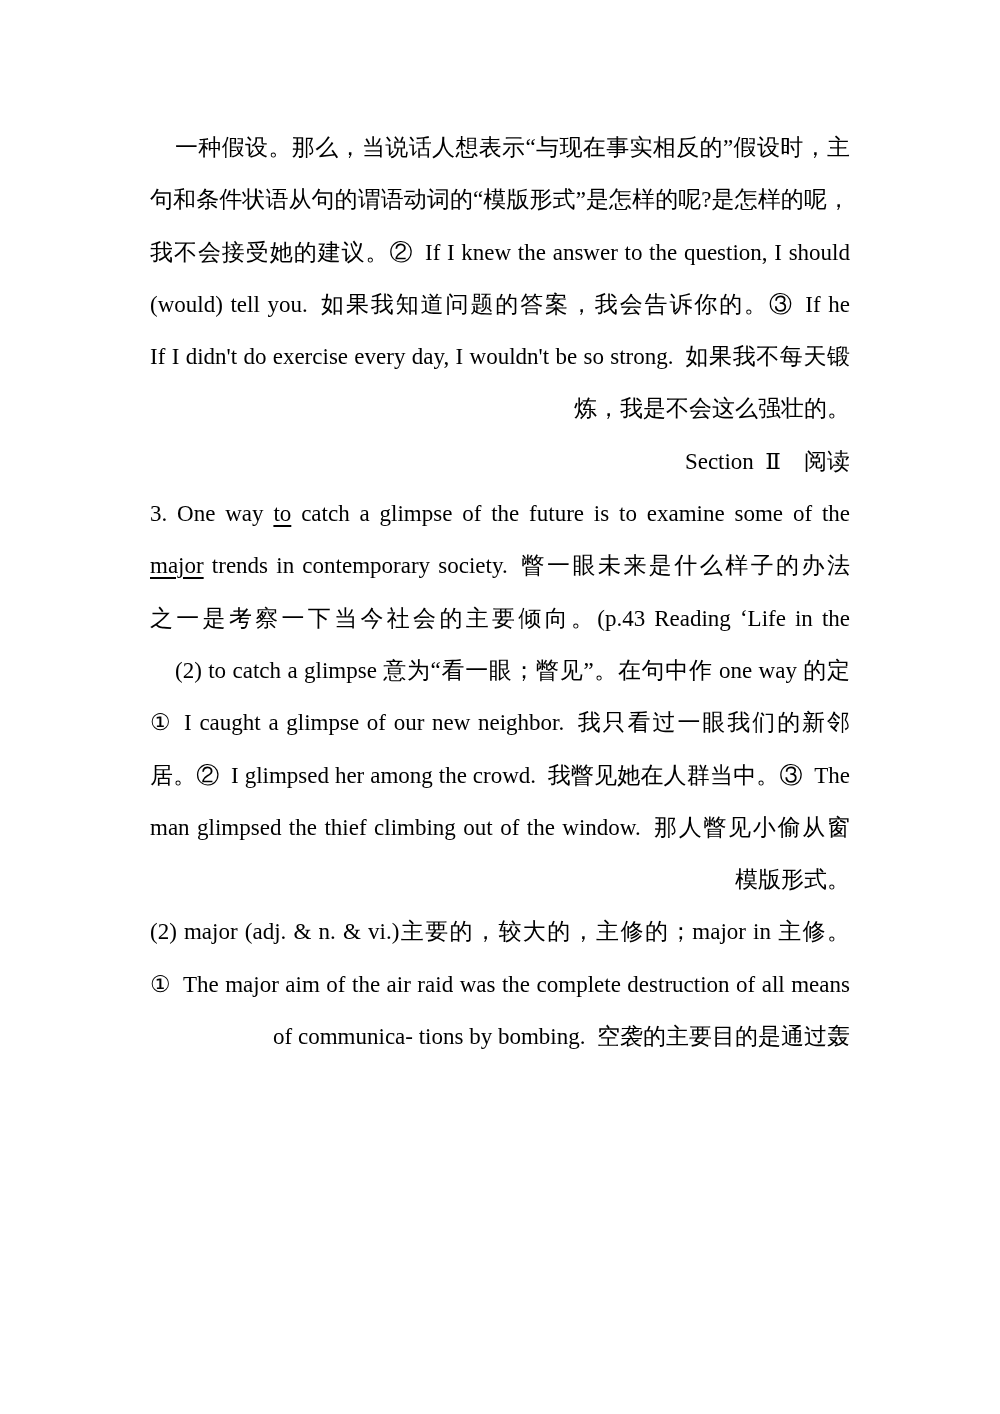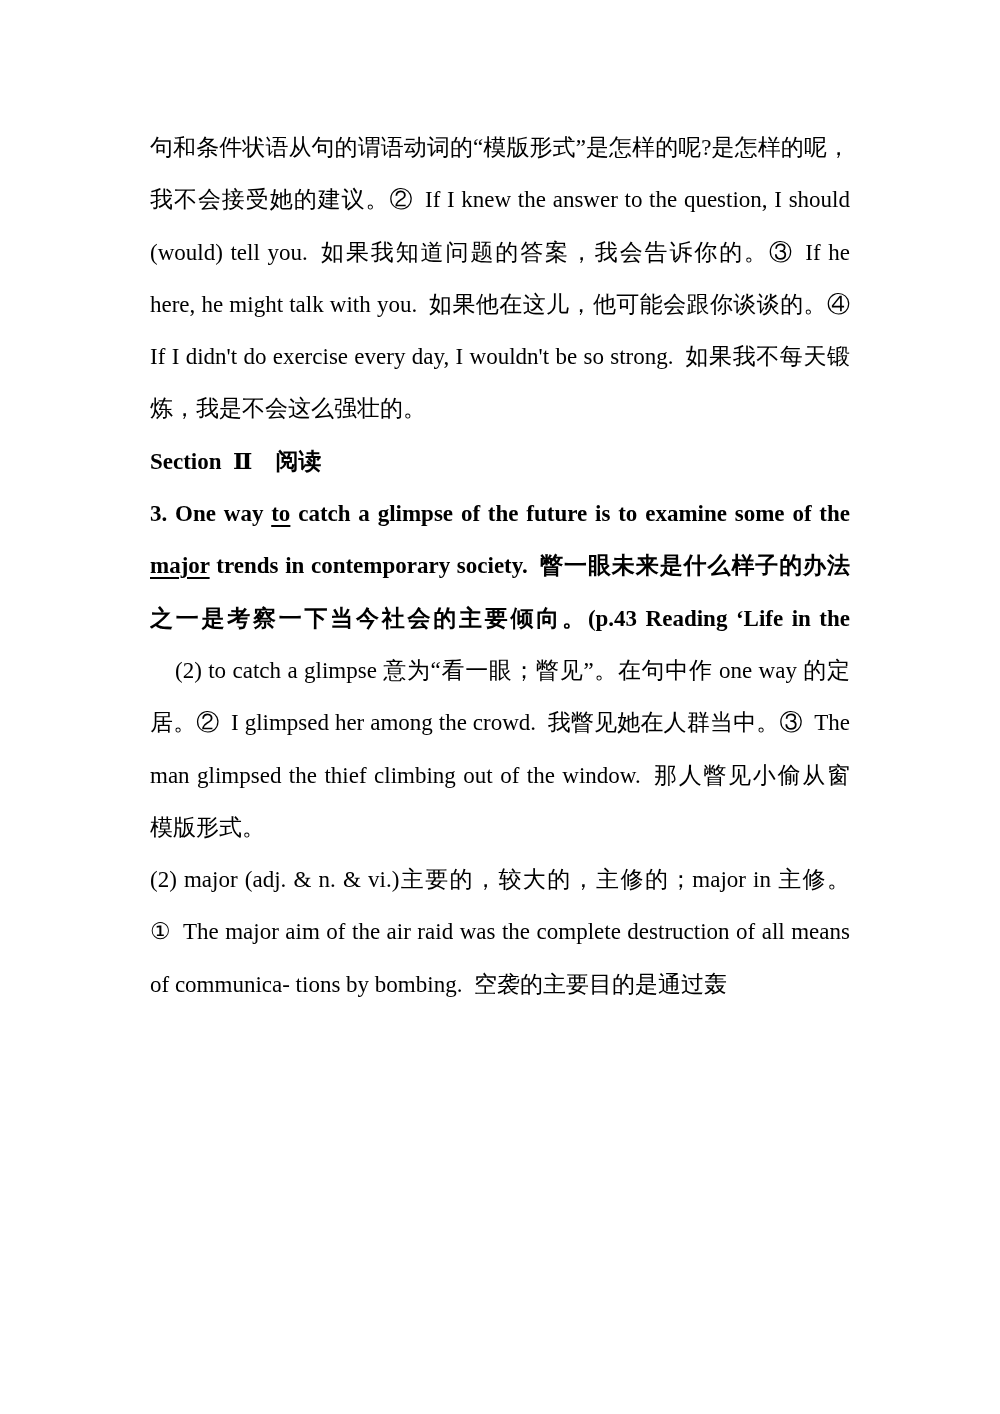--- a/index.html
+++ b/index.html
@@ -25,63 +25,64 @@
     top: 122px;
     width: 700px;
     font-family: "Liberation Serif", "DejaVu Serif", serif;
     font-size: 23px;
     color: #000000;
   }
   .line {
     height: 52.3px;
     line-height: 52.3px;
     white-space: nowrap;
-    text-align: left;
+    text-align: right;
     overflow: hidden;
   }
   .line.justify {
     white-space: normal;
     text-align: justify;
     text-align-last: justify;
   }
   
   .line.justify::after {
     content: "";
     display: inline-block;
     width: 100%;
     height: 0;
   }
   .line.indent {
     padding-left: 25px;
   }
   .line.bold {
-    font-weight: bold;
+    font-weight: normal;
   }
   .u {
     text-decoration: underline;
     text-decoration-thickness: 2px;
     text-underline-offset: 4px;
   }
 </style>
 </head>
 <body>
 
 <div class="page">
   <div class="content">
+      <div class="line justify indent"><span>一种假设。那么，当说话人想表示“与现在事实相反的”假设时，主</span></div>
       <div class="line justify"><span>句和条件状语从句的谓语动词的“模版形式”是怎样的呢?是怎样的呢，</span></div>
       <div class="line justify"><span>我不会接受她的建议。② If I knew the answer to the question, I should</span></div>
       <div class="line justify"><span>(would) tell you. 如果我知道问题的答案，我会告诉你的。③ If he were</span></div>
-      <div class="line justify"><span>here, he might talk with you. 如果他在这儿，他可能会跟你谈谈的。④</span></div>
       <div class="line justify"><span>If I didn't do exercise every day, I wouldn't be so strong. 如果我不每天锻</span></div>
       <div class="line"><span>炼，我是不会这么强壮的。</span></div>
       <div class="line bold"><span>Section Ⅱ 阅读</span></div>
       <div class="line bold justify"><span>3. One way </span><span class="u">to</span><span> catch a glimpse of the future is to examine some of the</span></div>
       <div class="line bold justify"><span class="u">major</span><span> trends in contemporary society. 瞥一眼未来是什么样子的办法</span></div>
       <div class="line bold justify"><span>之一是考察一下当今社会的主要倾向。(p.43 Reading ‘Life in the</span></div>
       <div class="line justify indent"><span>(2) to catch a glimpse 意为“看一眼；瞥见”。在句中作 one way 的定</span></div>
+      <div class="line justify"><span>① I caught a glimpse of our new neighbor. 我只看过一眼我们的新邻</span></div>
       <div class="line justify"><span>居。② I glimpsed her among the crowd. 我瞥见她在人群当中。③ The</span></div>
       <div class="line justify"><span>man glimpsed the thief climbing out of the window. 那人瞥见小偷从窗</span></div>
       <div class="line"><span>模版形式。</span></div>
       <div class="line justify"><span>(2) major (adj. &amp; n. &amp; vi.)主要的，较大的，主修的；major in 主修。如：</span></div>
       <div class="line justify"><span>① The major aim of the air raid was the complete destruction of all means</span></div>
       <div class="line"><span>of communica- tions by bombing. 空袭的主要目的是通过轰</span></div>
     </div>
 </div>
 
 </body></html>

